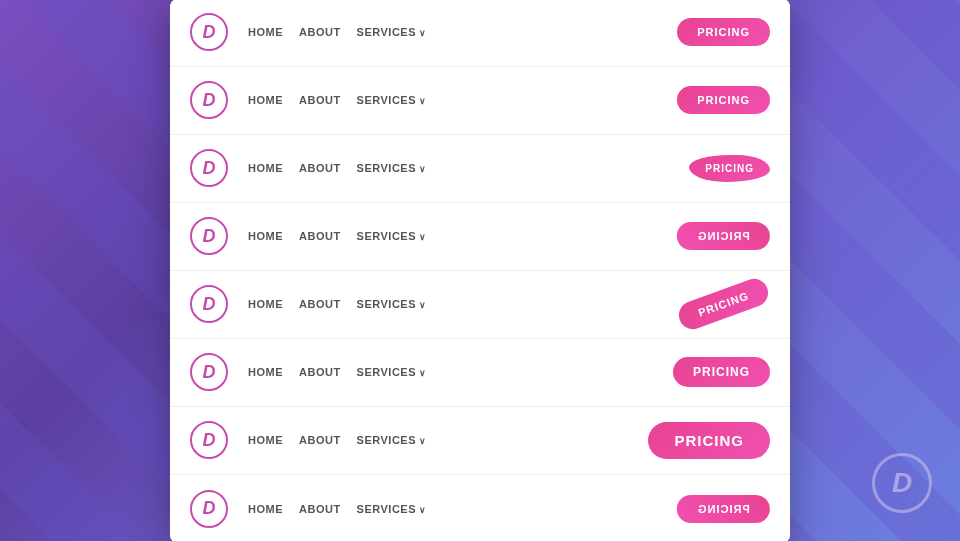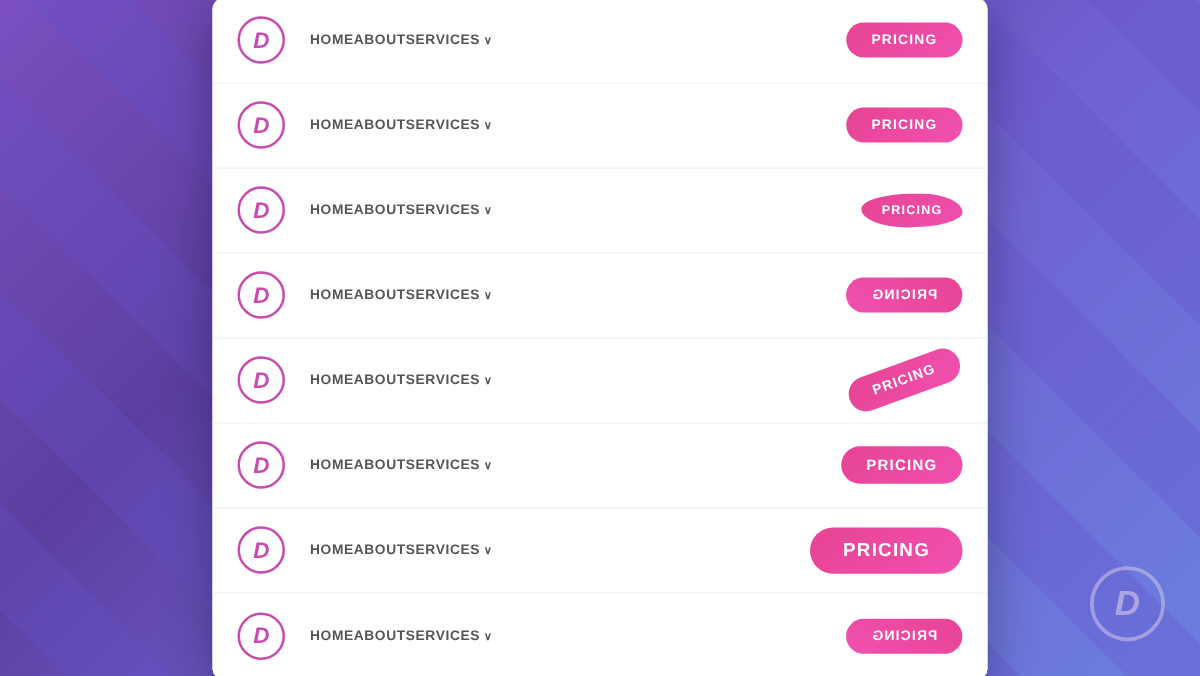--- a/index.html
+++ b/index.html
@@ -72,20 +72,21 @@
       justify-content: center;
       color: #c84baf;
       font-size: 18px;
       font-weight: bold;
       font-style: italic;
       flex-shrink: 0;
     }
 
     .nav-links {
       display: flex;
+      gap: 16px;
       margin-left: 20px;
       flex: 1;
       text-align: center;
     }
 
     .nav-link {
       font-size: 11px;
       font-weight: 600;
       color: #555;
       letter-spacing: 0.5px;

